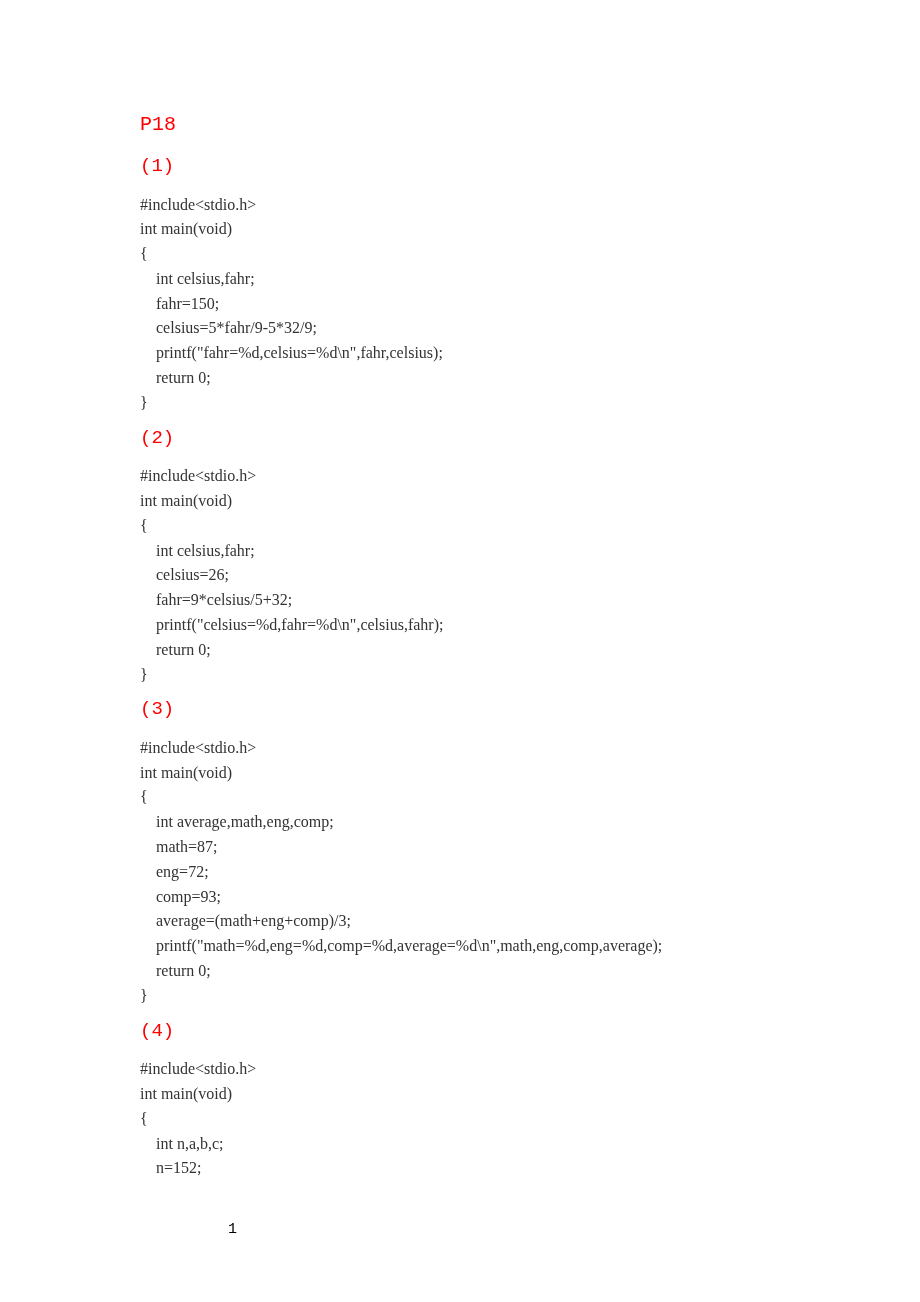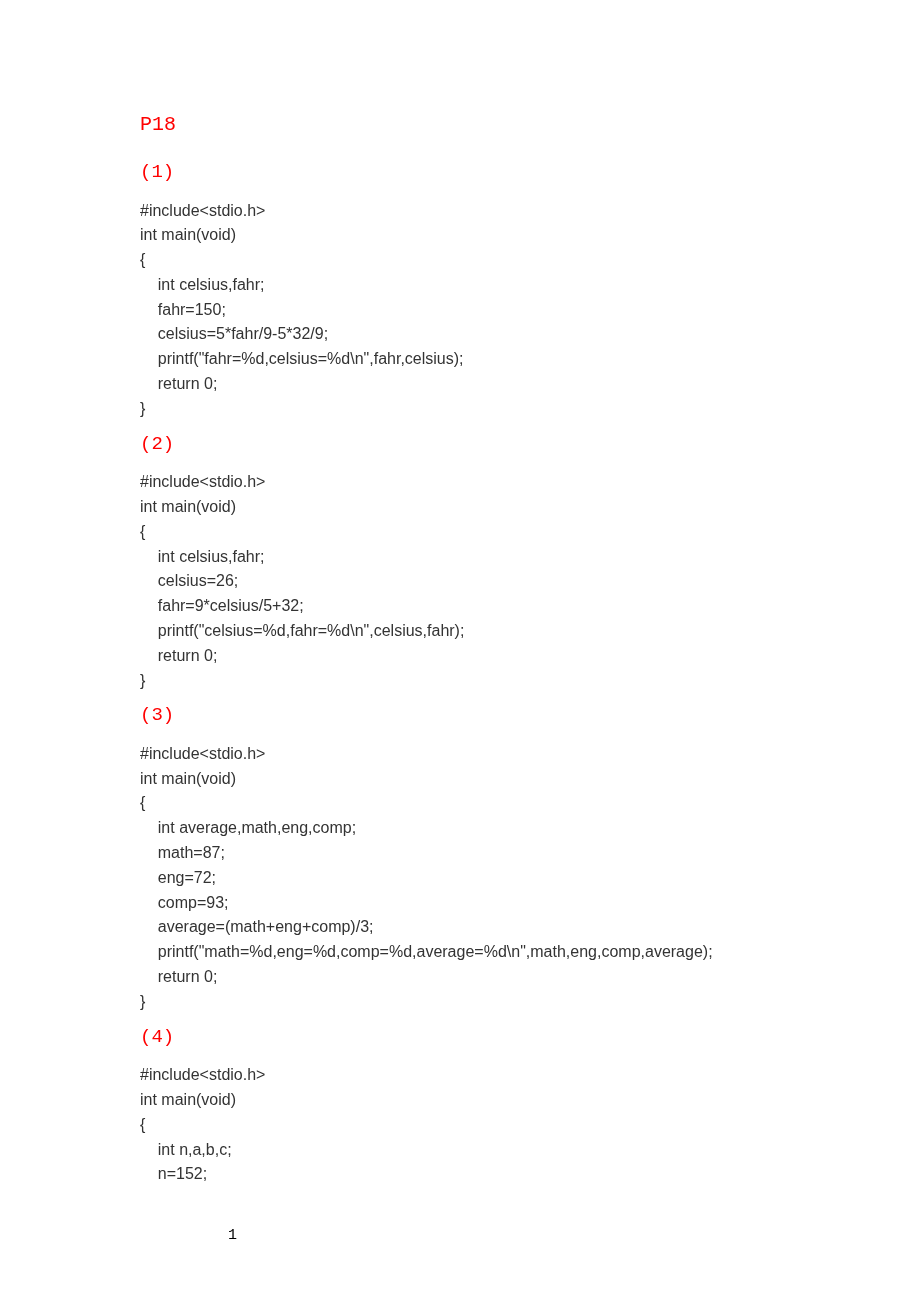--- a/index.html
+++ b/index.html
@@ -13,31 +13,31 @@
       min-height: 1302px;
       font-family: "SimSun", "宋体", "Courier New", monospace;
       font-size: 16px;
       color: #000000;
       padding: 110px 0 0 140px;
       line-height: 1.5;
     }
     .page-ref {
       color: #ff0000;
       font-size: 20px;
-      margin-bottom: 18px;
+      margin-bottom: 12px;
     }
     .section-num {
       color: #ff0000;
       font-size: 19px;
       margin-bottom: 12px;
       margin-top: 6px;
     }
     .code-block {
       white-space: pre;
-      font-family: Liberation Sans, sans-serif;
+      font-family: Liberation Serif, serif;
       font-size: 16px;
       color: #333333;
       margin-bottom: 8px;
       line-height: 1.55;
     }
     .page-num {
       margin-top: 38px;
       margin-left: 88px;
       font-size: 15px;
       color: #000000;

